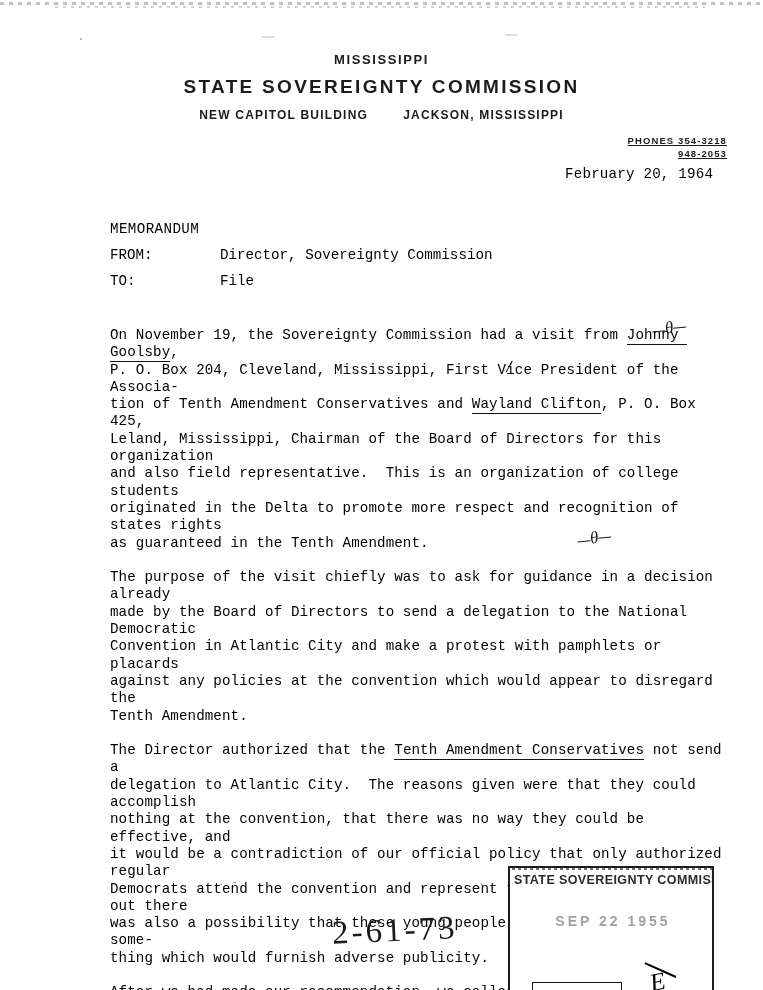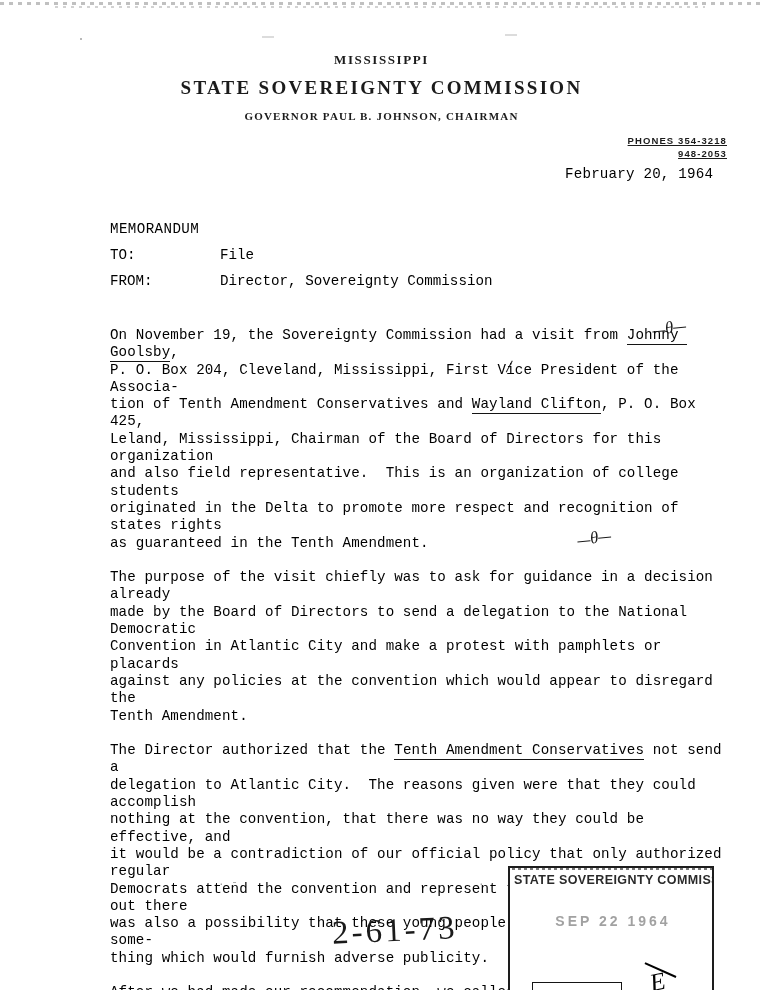--- a/index.html
+++ b/index.html
@@ -48,21 +48,21 @@
     background: #b9b9b9;
   }
 
   
   .letterhead {
     position: absolute;
     top: 52px;
     left: 0;
     width: 763px;
     text-align: center;
-    font-family: Liberation Serif, serif;
+    font-family: Liberation Sans, sans-serif;
     color: #1b1b1b;
   }
   .lh-org {
     font-size: 13px;
     letter-spacing: 1.6px;
     font-weight: 700;
     font-variant: small-caps;
     text-transform: uppercase;
   }
   .lh-name {
@@ -317,35 +317,39 @@
 
   <div class="scan-edge-top"></div>
   <div class="scan-edge-top2"></div>
   <div class="speck" style="left:80px;top:38px;width:2px;height:2px;"></div>
   <div class="speck" style="left:262px;top:36px;width:12px;height:2px;opacity:.5;"></div>
   <div class="speck" style="left:505px;top:34px;width:12px;height:2px;opacity:.5;"></div>
 
   <div class="letterhead">
     <div class="lh-org">Mississippi</div>
     <div class="lh-name">State Sovereignty Commission</div>
-    <div class="lh-chair">Governor Paul B. Johnson, Chairman</div>
+    <div class="lh-addr">
+      <span>New Capitol Building</span>
+      <span class="gap"></span>
+      <span>Jackson, Mississippi</span>
+    </div>
   </div>
 
   <div class="phones">
     <div>Phones 354-3218</div>
     <div>948-2053</div>
   </div>
 
   <div class="date">February 20, 1964</div>
 
   <div class="memo-label">MEMORANDUM</div>
 
   <div class="fields">
+    <span class="row"><span class="key">FROM:</span><span>Director, Sovereignty Commission</span></span>
     <span class="row"><span class="key">TO:</span><span>File</span></span>
-    <span class="row"><span class="key">FROM:</span><span>Director, Sovereignty Commission</span></span>
   </div>
 
   <div class="body">
 
     <p class="para"><span>On November 19, the Sovereignty Commission had a visit from </span><span class="uline">Johnny Goolsby</span><span>,
 P. O. Box 204, Cleveland, Mississippi, First Vice President of the Associa-
 tion of Tenth Amendment Conservatives and </span><span class="uline">Wayland Clifton</span><span>, P. O. Box 425,
 Leland, Mississippi, Chairman of the Board of Directors for this organization
 and also field representative.  This is an organization of college students
 originated in the Delta to promote more respect and recognition of states rights
@@ -379,19 +383,19 @@
 
   <div class="pencil-dot" style="top:876px;left:218px;">.&nbsp;-</div>
   <div class="pencil-dot" style="top:876px;left:478px;">.</div>
 
   <div class="filenum">2-61-73</div>
 
   <div class="stamp">
     <div class="stamp-inner">
       <div class="stamp-toprule"></div>
       <div class="stamp-title">STATE SOVEREIGNTY COMMISSION</div>
-      <div class="stamp-date">SEP 22 1964</div>
+      <div class="stamp-date">SEP 22 1955</div>
       <div class="stamp-smallbox"></div>
       <div class="stamp-initial">E<span class="slash"></span></div>
     </div>
   </div>
 
 </div>
 
 </body></html>

